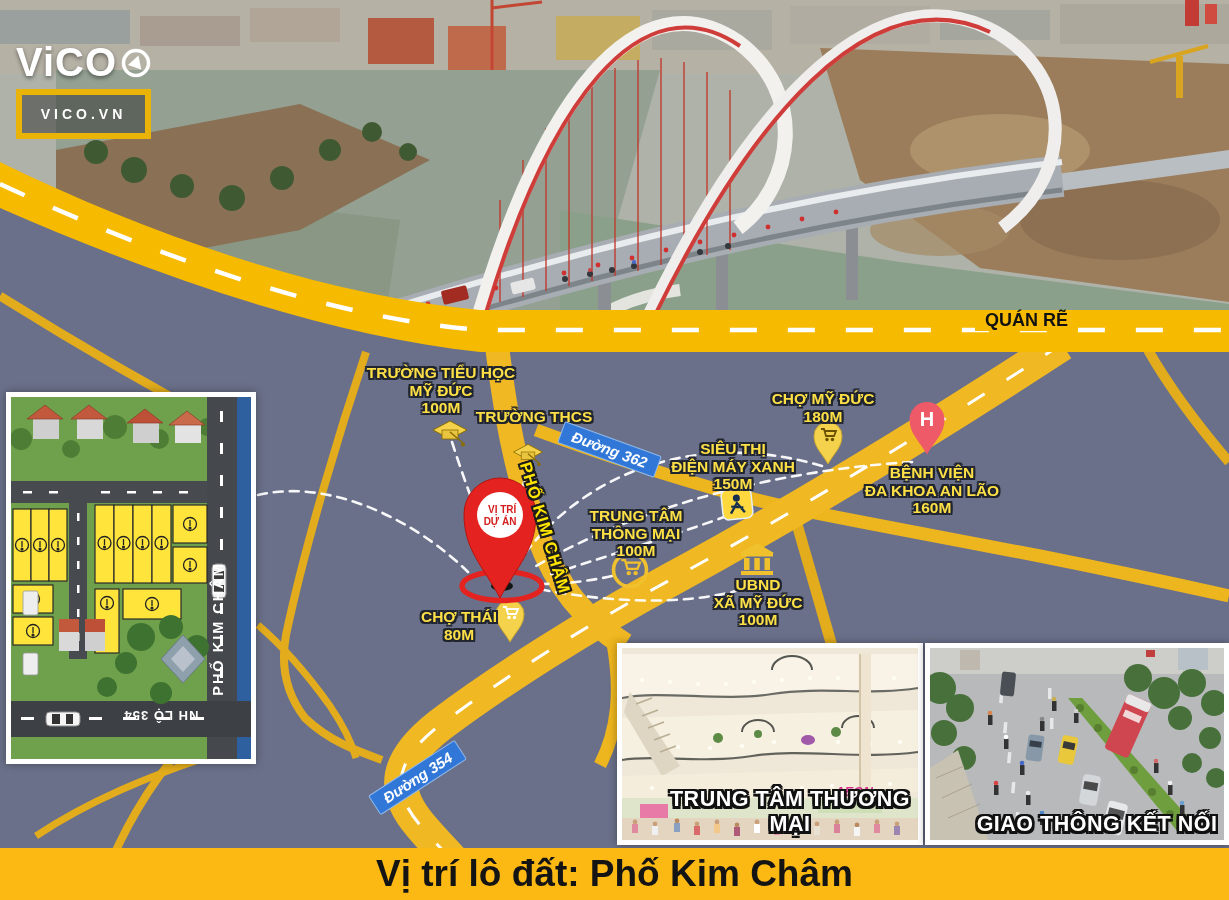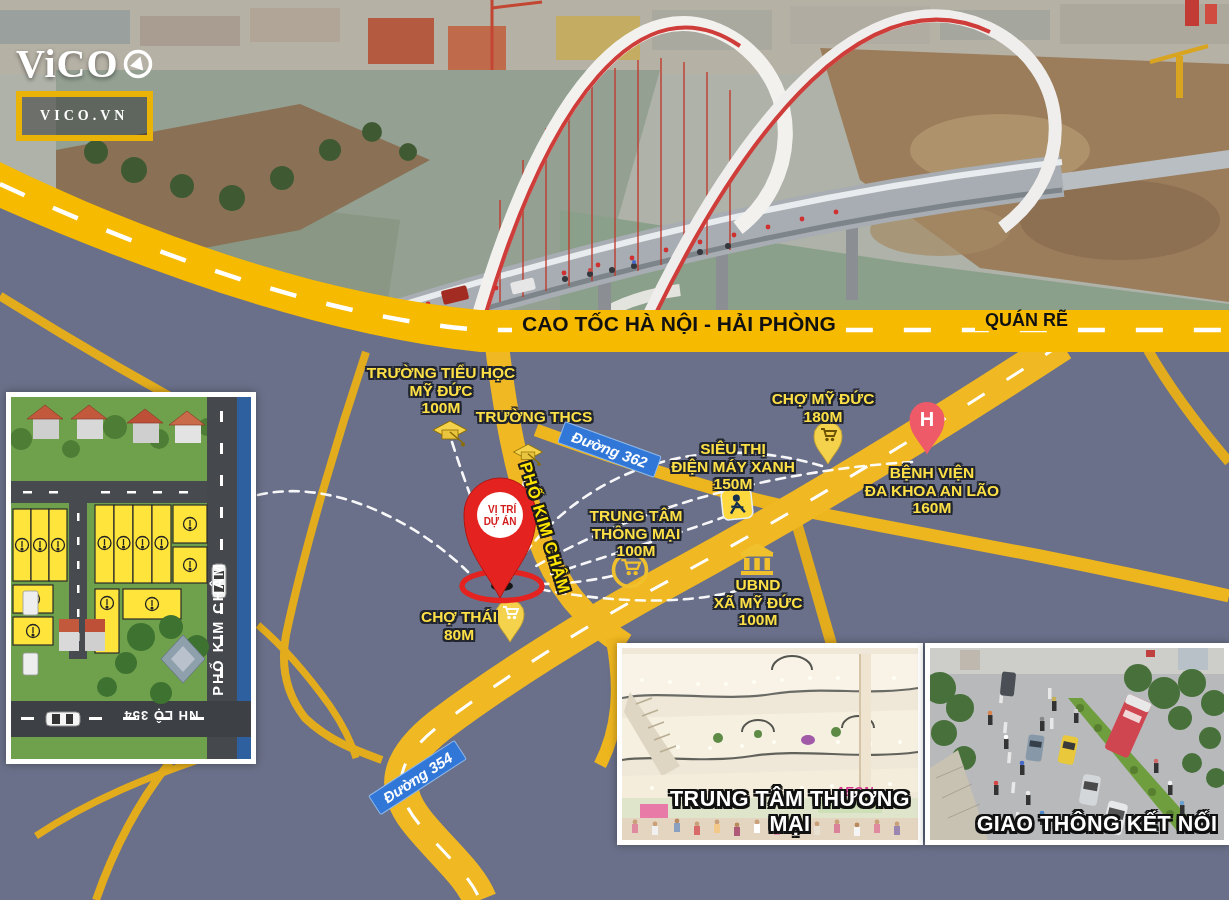--- a/index.html
+++ b/index.html
@@ -3,21 +3,21 @@
 <meta charset="utf-8">
 <style>
   html,body{margin:0;padding:0;background:#222;}
   .stage{position:relative;width:1229px;height:900px;overflow:hidden;background:#6a7089;
          font-family:"Liberation Sans",sans-serif;}
   .abs{position:absolute;}
   
   .hero{position:absolute;top:0;left:0;width:1229px;height:352px;
         clip-path:polygon(0 0,1229px 0,1229px 312px,480px 312px,330px 298px,160px 244px,0 166px);}
   
-  .logo{position:absolute;top:40px;left:16px;color:#fff;z-index:40;font-family:Liberation Serif, serif;}
+  .logo{position:absolute;top:40px;left:16px;color:#fff;z-index:40;}
   .logo-main{font-size:40px;font-weight:bold;letter-spacing:1px;display:flex;align-items:center;
              text-shadow:0 2px 4px rgba(0,0,0,.45);}
   .logo-sub{margin-top:4px;border:6px solid #eab308;background:rgba(30,30,30,.45);color:#fff;
             font-weight:bold;font-size:14px;letter-spacing:4px;padding:11px 10px;text-align:center;}
   
   .band-label{position:absolute;z-index:22;background:#f6ba00;color:#111;font-weight:bold;
               padding:0 10px;white-space:nowrap;}
   
   .mlabel{position:absolute;z-index:26;color:#fde047;font-weight:bold;font-size:15.5px;line-height:1.14;
           text-align:center;transform:translateX(-50%);white-space:nowrap;
@@ -190,21 +190,20 @@
         <polygon points="0,-8 7,4.5 -7,4.5" fill="#fff" transform="rotate(18)"></polygon>
       </svg>
     </div>
     <div class="logo-sub">VICO.VN</div>
   </div>
 
   <svg class="abs" style="left:0;top:0;z-index:20" width="1229" height="380" viewBox="0 0 1229 380">
     <path d="M0,162 C160,240 330,296 480,310 L1229,310 L1229,352 L480,352 C330,336 160,278 0,208 Z" fill="#f6ba00"></path>
     <path d="M0,184 C160,258 330,318 480,330 L1229,330" stroke="#ffffff" stroke-width="4.5" fill="none" stroke-dasharray="27 31"></path>
   </svg>
-  <div class="band-label" style="left:512px;top:312px;font-size:21px;">CAO TỐC HÀ NỘI - HẢI PHÒNG</div>
   <div class="band-label" style="left:975px;top:310px;font-size:18px;">QUÁN RẼ</div>
 
   <svg class="abs" style="left:0;top:0;z-index:25" width="1229" height="900" viewBox="0 0 1229 900">
     <defs>
       <g id="cartg" fill="none" stroke="currentColor" stroke-width="1.8">
         <path d="M-7,-7 L-4,-7 L-2,0 L6,0 L8,-5 L-3,-5"></path>
         <circle cx="-1" cy="3.5" r="1.7" fill="currentColor" stroke="none"></circle>
         <circle cx="4.5" cy="3.5" r="1.7" fill="currentColor" stroke="none"></circle>
       </g>
       <g id="capg">
@@ -734,14 +733,17 @@
           </g>
         <g transform="translate(252,162)">
             <rect x="-2" y="-5" width="4.5" height="10" fill="#333"></rect>
             <circle cy="-7" r="2.3" fill="#6aa0d0"></circle>
           </g>
       </g>
     </svg>
     <div class="caption">GIAO THÔNG KẾT NỐI</div>
   </div>
 
+  <div class="footer">
+    <span>Vị trí lô đất: Phố Kim Châm</span>
+  </div>
 
 </div>
 
 </body></html>

